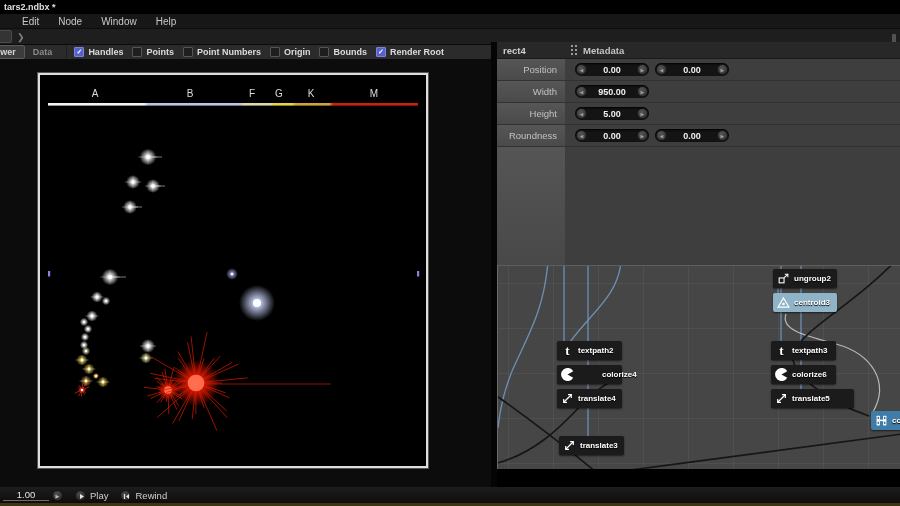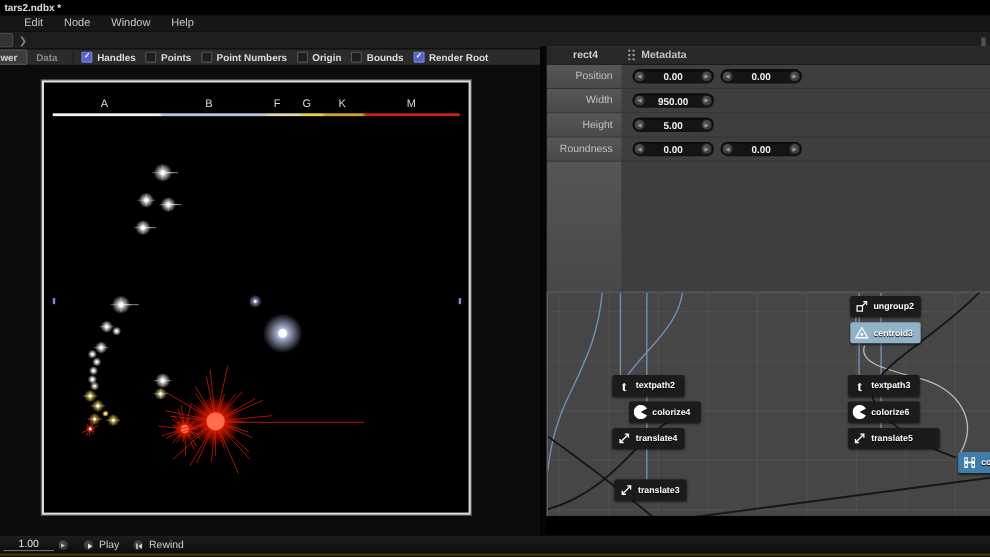--- a/index.html
+++ b/index.html
@@ -28,21 +28,21 @@
   .chk .box.on{background:var(--chk,#5661c9);border-color:#7a83e0;}
   .viewer-area{position:absolute;left:0;top:59px;width:491px;height:428px;background:#0c0c0c;}
   .canvas-frame{position:absolute;left:38px;top:14px;width:386px;height:391px;background:#000;
                 border:2px solid #dedede;box-shadow:0 0 0 1px #555;}
   .canvas-frame svg{display:block;}
   
   .vdivider{position:absolute;left:491px;top:42px;width:6px;height:445px;background:#050505;}
   .params-panel{position:absolute;left:497px;top:42px;width:403px;height:223px;background:#3e3e3e;overflow:hidden;}
   .panel-header{height:16px;background:#282828;border-bottom:1px solid #1a1a1a;display:flex;align-items:center;
                 font-size:9.5px;font-weight:bold;color:#cfcfcf;}
-  .ph-name{width:68px;padding-left:24px;box-sizing:border-box;}
+  .ph-name{width:68px;padding-left:6px;box-sizing:border-box;}
   .ph-btn{display:flex;align-items:center;margin-left:6px;color:#c4c4c4;}
   .grip-icon{display:inline-block;margin-right:5px;}
   .params-body{display:flex;height:207px;}
   .label-col{width:68px;background:linear-gradient(#555,#484848);box-sizing:border-box;}
   .fields-col{flex:1;background:#3e3e3e;}
   .prow{display:flex;height:21px;align-items:center;border-bottom:1px solid rgba(0,0,0,0.18);}
   .prow .plabel{width:68px;text-align:right;padding-right:8px;box-sizing:border-box;color:#c2c2c2;
                 font-size:9.5px;font-weight:normal;background:linear-gradient(#565656,#4a4a4a);height:21px;line-height:21px;}
   .prow .pfields{flex:1;display:flex;gap:6px;padding-left:10px;align-items:center;}
   .spinner{display:flex;align-items:center;width:74px;height:13px;background:#141414;border-radius:7px;
@@ -500,21 +500,21 @@
                 <circle cx="6" cy="7.4" r="1.2" fill="#fff"></circle>
               </svg></span>
             <span>centroid3</span>
           </div>
           <div class="node" style="left: 59px; top: 75px; width: 65px;">
             <span class="nicon"><svg width="13" height="13" viewBox="0 0 12 12">
                 <text x="6" y="10.5" font-size="12" font-weight="bold" font-family="Liberation Serif, serif" fill="#fff" text-anchor="middle">t</text>
               </svg></span>
             <span>textpath2</span>
           </div>
-          <div class="node" style="left: 74px; top: 99px; width: 65px;">
+          <div class="node" style="left: 59px; top: 99px; width: 65px; gap: 24px;">
             <span class="nicon"><svg width="13" height="13" viewBox="0 0 12 12">
                 <path d="M6 6 L11.3 3.1 A6 6 0 1 0 11.3 8.9 Z" fill="#fff"></path>
               </svg></span>
             <span>colorize4</span>
           </div>
           <div class="node" style="left: 59px; top: 123px; width: 65px;">
             <span class="nicon"><svg width="13" height="13" viewBox="0 0 12 12">
                 <g stroke="#fff" stroke-width="1.1" fill="none">
                   <path d="M2.5 9.5 L9.5 2.5"></path>
                   <path d="M6.5 2.5 H9.5 V5.5"></path>

